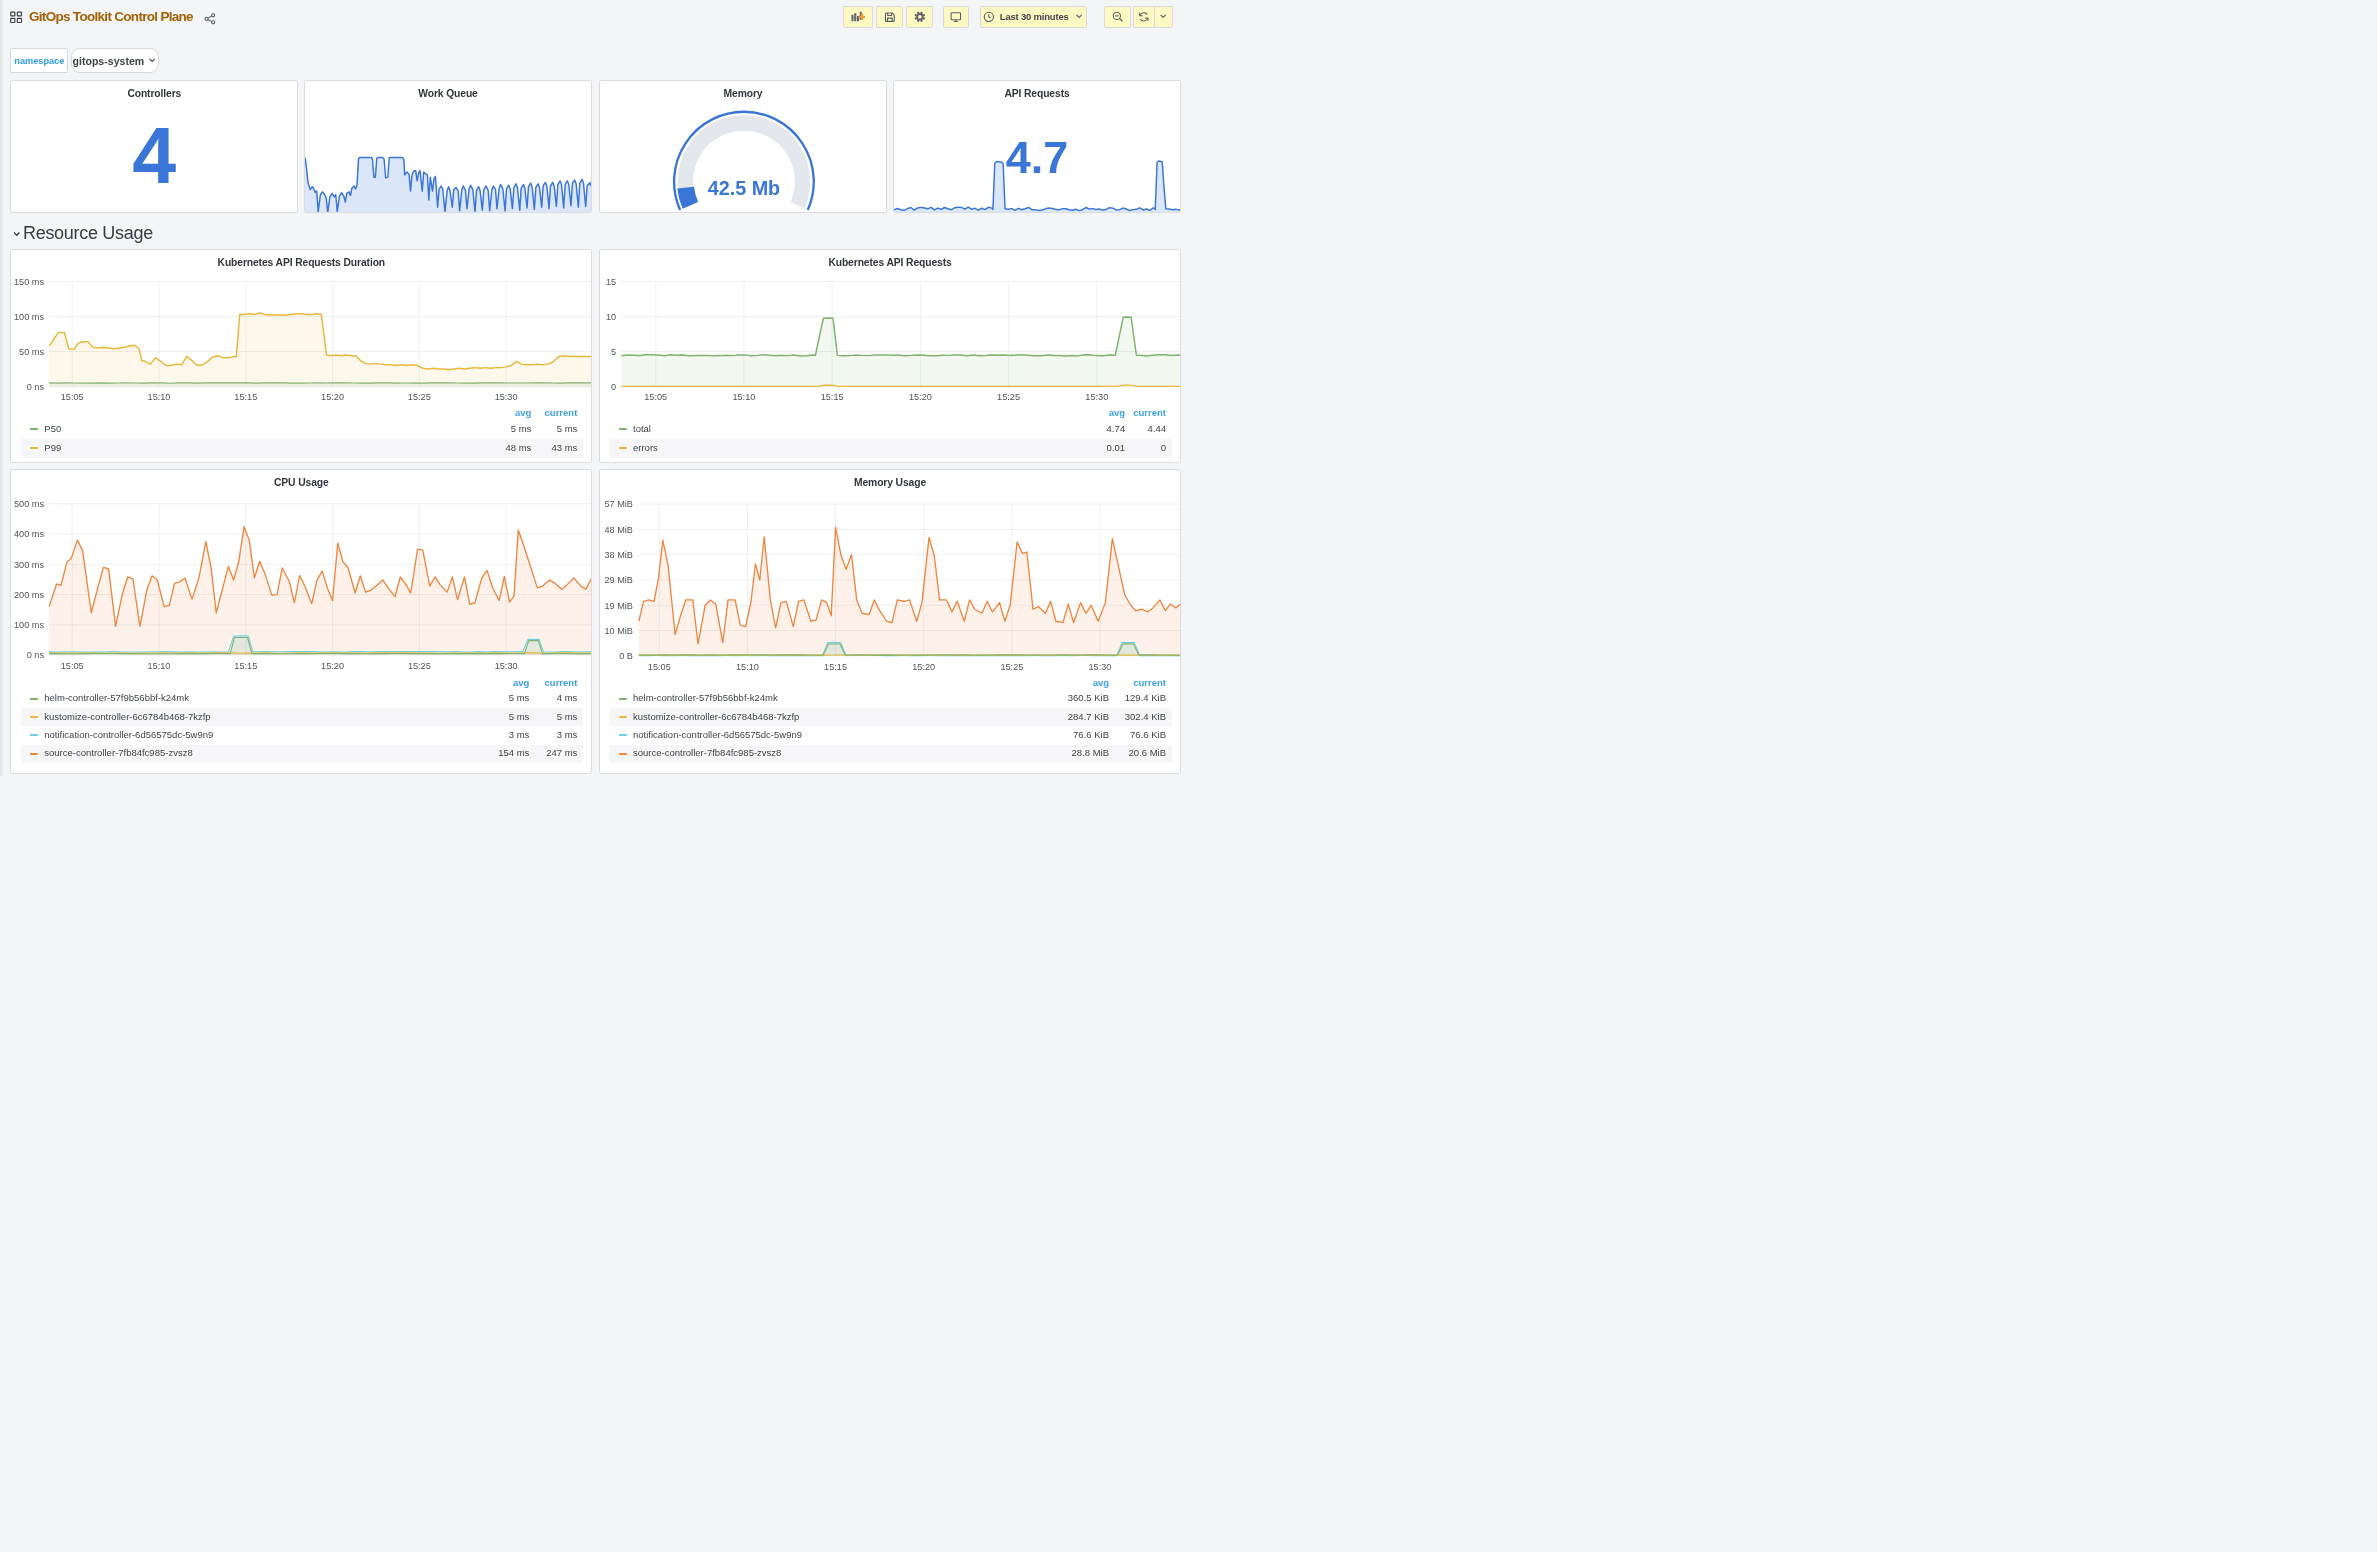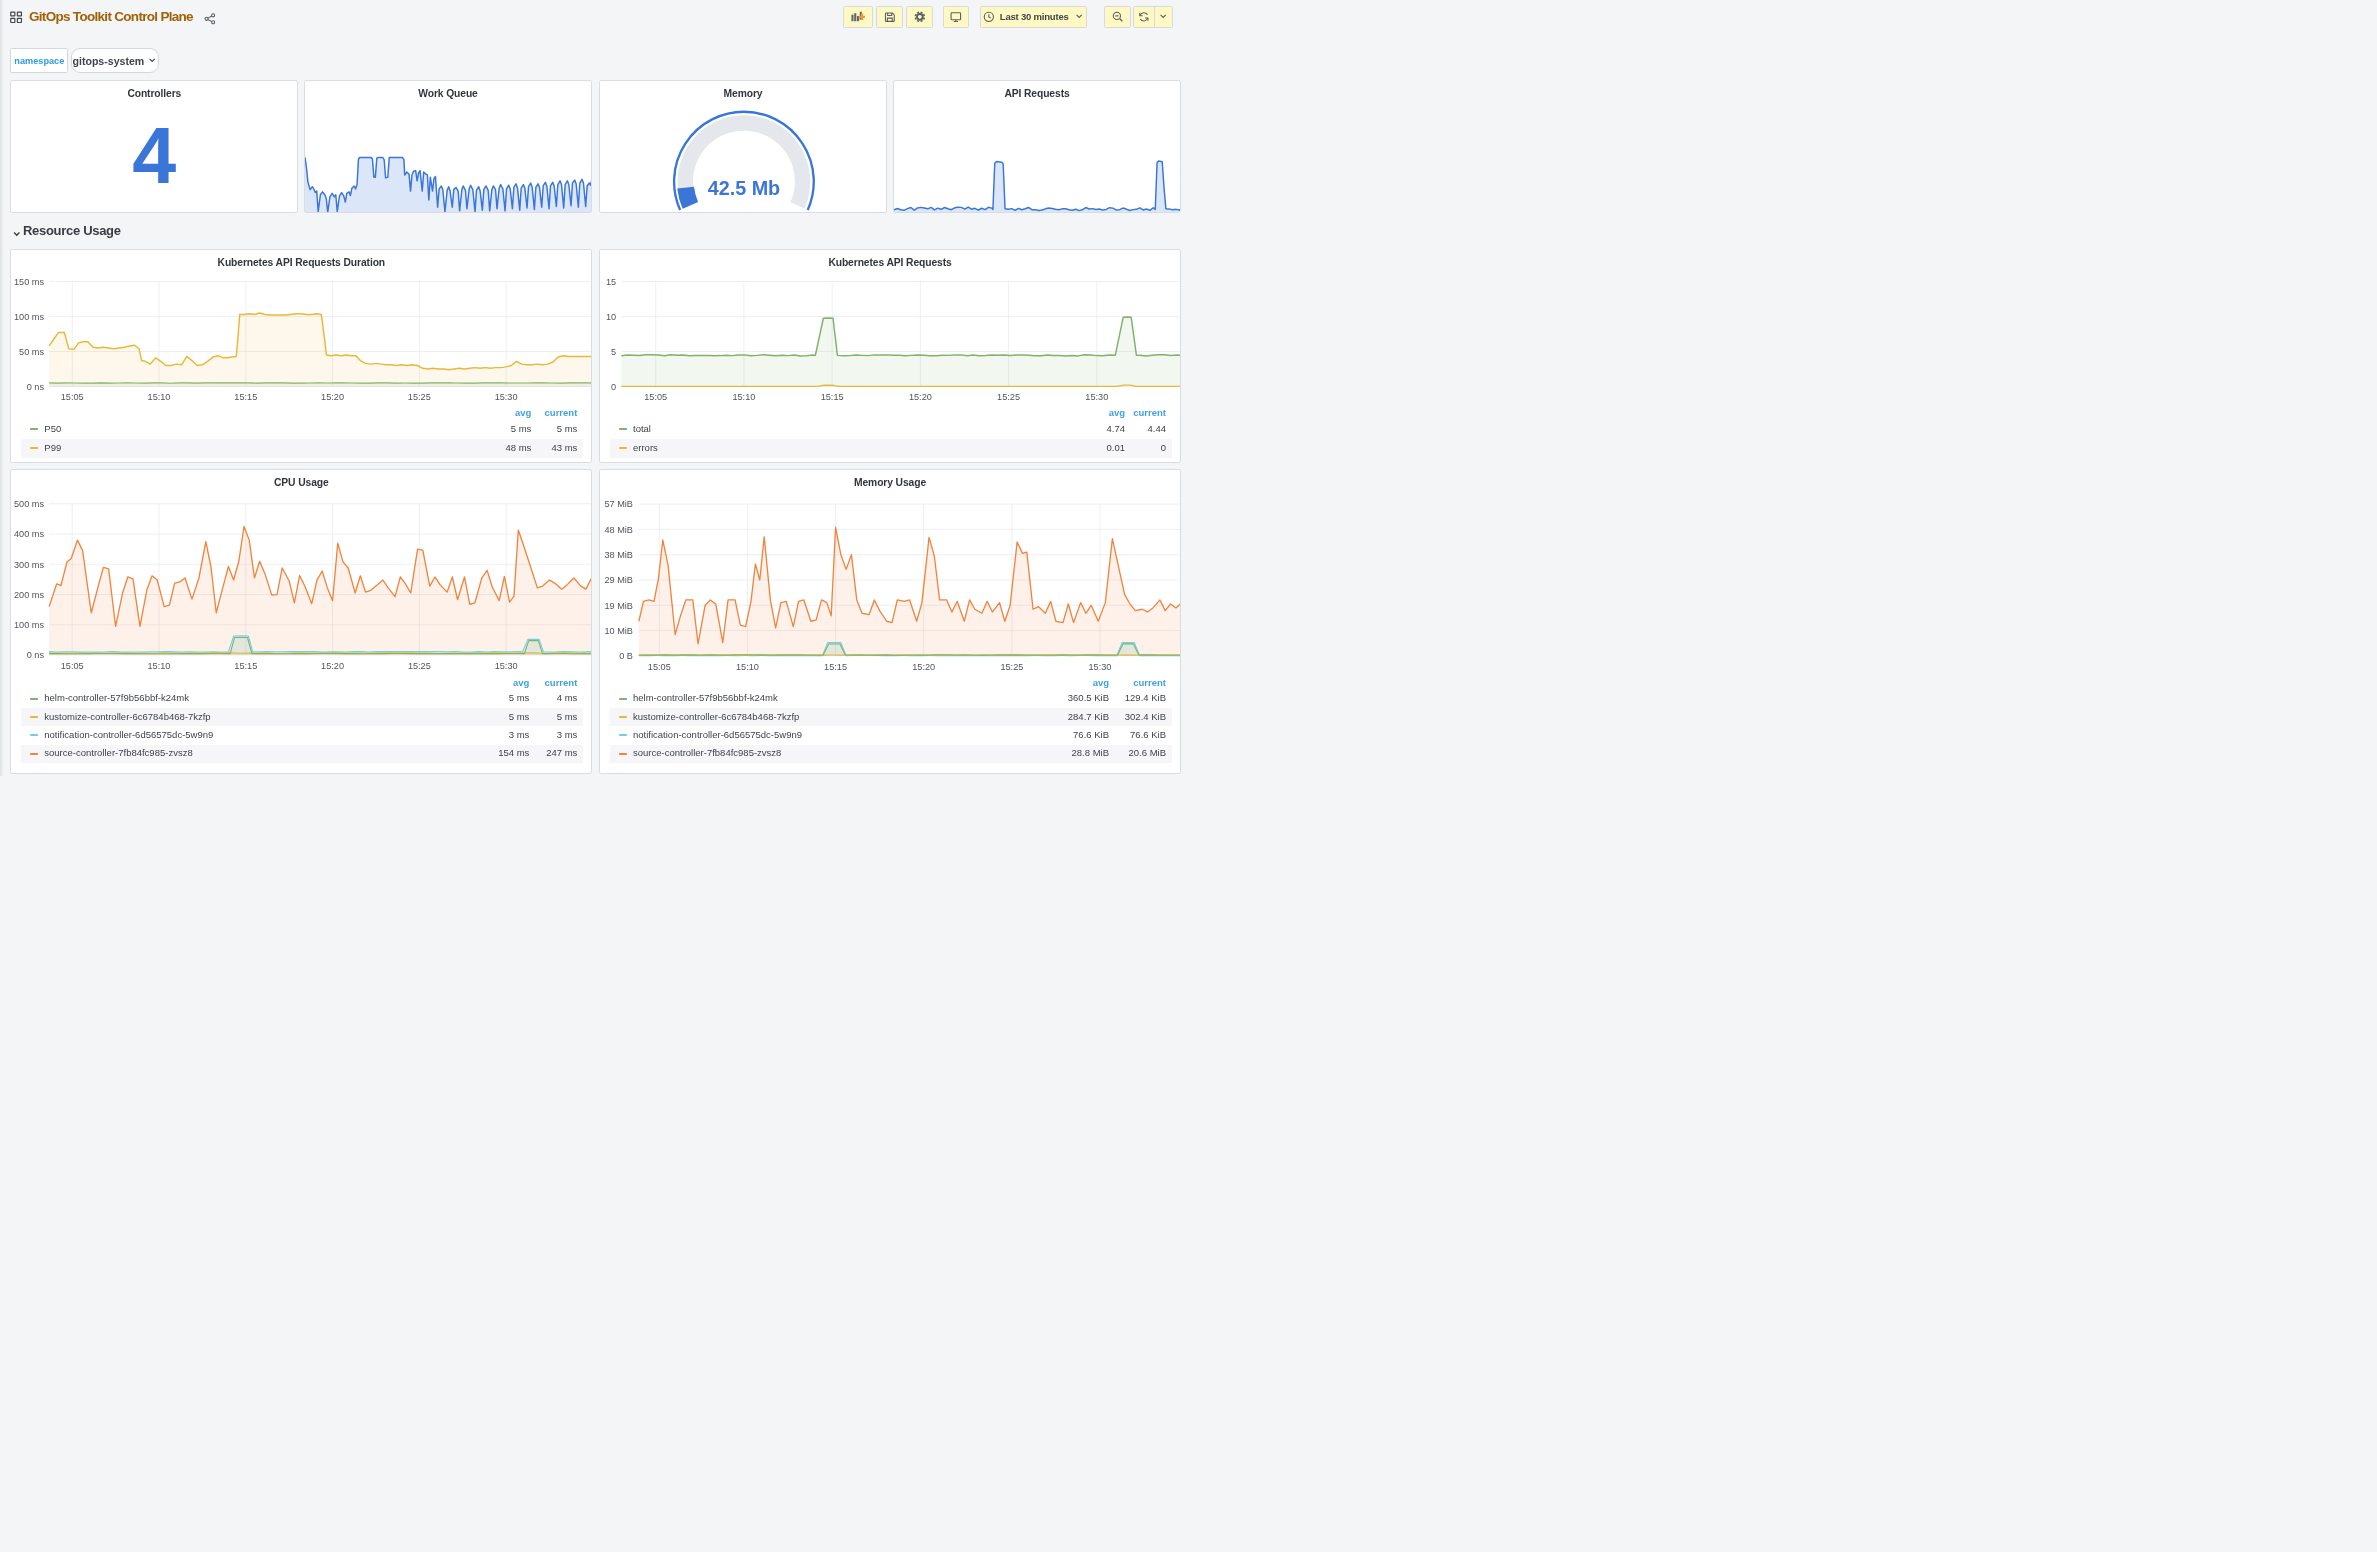--- a/index.html
+++ b/index.html
@@ -120,25 +120,26 @@
       <text x="196.4" y="155" text-anchor="middle" font-size="27" font-weight="bold" fill="#3a75d8">42.5 Mb</text>
     </svg>
     <div class="ptitle">Memory</div>
   </div>
 <div class="panel" style="left:893px;top:80px;width:288px;height:133px;overflow:hidden">
     <svg width="288" height="133" viewBox="0 0 393 181" style="position:absolute;left:0;top:0">
       <path d="M0.0 175.5L4.6 173.8L9.2 175.5L13.8 176.2L18.4 173.9L23.0 172.4L27.6 176.0L32.2 173.0L36.8 172.2L41.4 173.1L46.0 174.2L50.6 172.3L55.2 175.7L59.8 173.2L64.4 174.8L69.0 172.4L73.6 174.1L78.2 175.4L82.8 172.8L87.4 172.1L92.0 172.2L96.6 174.6L101.2 171.8L105.8 174.7L110.4 173.5L115.0 176.1L119.6 173.4L124.2 175.2L128.8 172.1L133.4 173.2L135.0 175.0L137.5 112.0L140.0 109.5L147.0 110.5L149.0 113.0L151.5 174.0L156.0 174.7L160.6 173.9L165.2 176.3L169.8 173.5L174.4 175.4L179.0 174.1L183.6 172.3L188.2 175.4L192.8 175.3L197.4 176.5L202.0 175.8L206.6 174.2L211.2 173.1L215.8 173.7L220.4 174.7L225.0 175.4L229.6 174.2L234.2 174.1L238.8 175.4L243.4 176.1L248.0 174.7L252.6 176.6L257.2 175.4L261.8 172.4L266.4 174.4L271.0 173.9L275.6 175.1L280.2 174.5L284.8 175.9L289.4 175.0L294.0 172.6L298.6 173.2L303.2 175.7L307.8 175.4L312.4 173.1L317.0 174.5L321.6 176.4L326.2 175.3L330.8 174.9L335.4 172.8L340.0 175.7L344.6 174.5L349.2 176.3L353.8 172.7L356.5 175.0L359.0 111.0L361.0 109.0L366.0 110.0L368.5 146.0L371.0 174.0L375.0 174.3L380.0 175.5L385.0 174.9L390.0 175.7L393.0 172.0L393.0 181.0L0.0 181.0Z" fill="rgba(58,117,216,0.18)" stroke="none"></path>
       <path d="M0.0 175.5L4.6 173.8L9.2 175.5L13.8 176.2L18.4 173.9L23.0 172.4L27.6 176.0L32.2 173.0L36.8 172.2L41.4 173.1L46.0 174.2L50.6 172.3L55.2 175.7L59.8 173.2L64.4 174.8L69.0 172.4L73.6 174.1L78.2 175.4L82.8 172.8L87.4 172.1L92.0 172.2L96.6 174.6L101.2 171.8L105.8 174.7L110.4 173.5L115.0 176.1L119.6 173.4L124.2 175.2L128.8 172.1L133.4 173.2L135.0 175.0L137.5 112.0L140.0 109.5L147.0 110.5L149.0 113.0L151.5 174.0L156.0 174.7L160.6 173.9L165.2 176.3L169.8 173.5L174.4 175.4L179.0 174.1L183.6 172.3L188.2 175.4L192.8 175.3L197.4 176.5L202.0 175.8L206.6 174.2L211.2 173.1L215.8 173.7L220.4 174.7L225.0 175.4L229.6 174.2L234.2 174.1L238.8 175.4L243.4 176.1L248.0 174.7L252.6 176.6L257.2 175.4L261.8 172.4L266.4 174.4L271.0 173.9L275.6 175.1L280.2 174.5L284.8 175.9L289.4 175.0L294.0 172.6L298.6 173.2L303.2 175.7L307.8 175.4L312.4 173.1L317.0 174.5L321.6 176.4L326.2 175.3L330.8 174.9L335.4 172.8L340.0 175.7L344.6 174.5L349.2 176.3L353.8 172.7L356.5 175.0L359.0 111.0L361.0 109.0L366.0 110.0L368.5 146.0L371.0 174.0L375.0 174.3L380.0 175.5L385.0 174.9L390.0 175.7L393.0 172.0" fill="none" stroke="#3a75d8" stroke-width="2" stroke-linejoin="round"></path>
     </svg>
     <div class="ptitle">API Requests</div>
+    <div class="statval" style="top:51px;font-size:45px">4.7</div>
   </div>
 <div style="position:absolute;left:11.7px;top:227px"><svg width="9.5" height="9.5" viewBox="0 0 16 16" fill="none" stroke="#383d44" stroke-width="2.2">
       <path d="M3.5 6l4.5 4.5L12.5 6"></path>
     </svg></div>
-<div style="position:absolute;left:23px;top:223px;font-size:13px;font-weight:bold;letter-spacing:-0.3px;color:#383d44">Resource Usage</div>
+<div style="position:absolute;left:23px;top:223px;font-size:18px;font-weight:normal;letter-spacing:-0.3px;color:#383d44">Resource Usage</div>
 <div class="panel" style="left:10.3px;top:249px;width:582px;height:214px;overflow:hidden">
     <svg width="582" height="214" viewBox="0 0 794 292" style="position:absolute;left:0;top:0">
       <line x1="52" y1="43.0" x2="792" y2="43.0" stroke="#e8e9ed" stroke-width="1"></line>
       <line x1="52" y1="90.8" x2="792" y2="90.8" stroke="#e8e9ed" stroke-width="1"></line>
       <line x1="52" y1="138.5" x2="792" y2="138.5" stroke="#e8e9ed" stroke-width="1"></line>
       <line x1="52" y1="186.2" x2="792" y2="186.2" stroke="#e8e9ed" stroke-width="1"></line>
       <line x1="83.5" y1="43" x2="83.5" y2="186.2" stroke="#e8e9ed" stroke-width="1"></line>
       <line x1="201.9" y1="43" x2="201.9" y2="186.2" stroke="#e8e9ed" stroke-width="1"></line>
       <line x1="320.3" y1="43" x2="320.3" y2="186.2" stroke="#e8e9ed" stroke-width="1"></line>
       <line x1="438.7" y1="43" x2="438.7" y2="186.2" stroke="#e8e9ed" stroke-width="1"></line>

